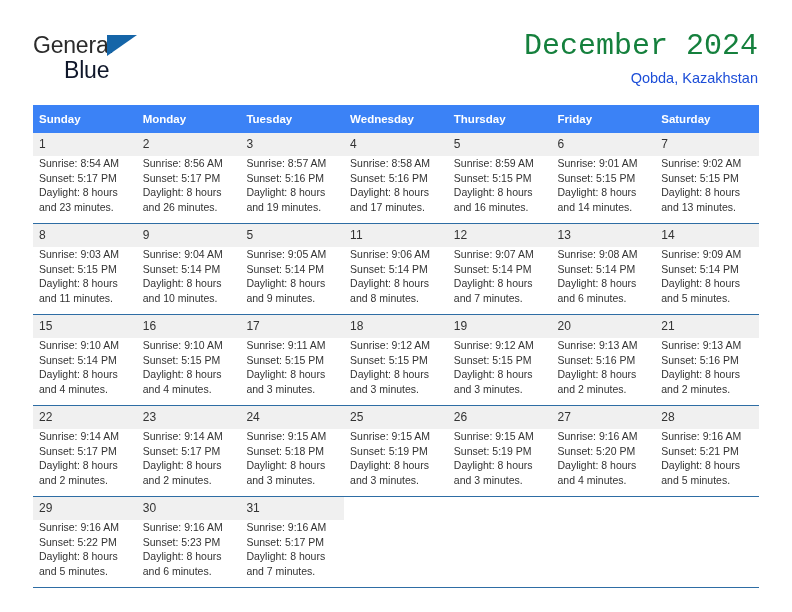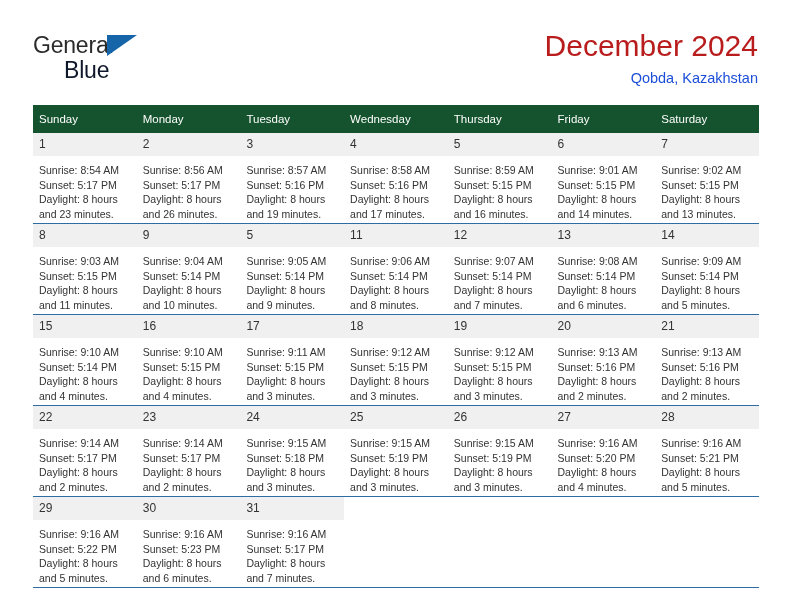--- a/index.html
+++ b/index.html
@@ -71,45 +71,46 @@
 
   .title-block {
     position: absolute;
     right: 34px;
     top: 28px;
     text-align: right;
   }
   .cal-title {
     font-size: 30px;
     font-weight: normal;
-    color: #b91c1c;
+    color: #15803d;
     line-height: 36px;
     white-space: nowrap;
+    font-family: Liberation Mono, monospace;
   }
   .cal-subtitle {
     font-size: 14.5px;
     color: #1d4ed8;
     line-height: 20px;
     margin-top: 4px;
     white-space: nowrap;
   }
 
   
   .calendar {
     position: absolute;
     left: 33px;
     top: 105px;
     width: 726px;
     border-collapse: collapse;
     table-layout: fixed;
   }
   .calendar th {
-    background: #14532d;
+    background: #3b82f6;
     color: #ffffff;
-    font-weight: normal;
+    font-weight: bold;
     font-size: 11.5px;
     text-align: left;
     padding: 5px 0 5px 6px;
     height: 18px;
     border: none;
   }
   .calendar td {
     vertical-align: top;
     padding: 0;
     border: none;
@@ -135,21 +136,21 @@
     box-sizing: content-box;
     line-height: 16px;
   }
   .daycell.empty .daynum {
     background: transparent;
   }
   .daycell.filled .daynum {
     background: #f0f0f0;
   }
   .info {
-    padding: 7px 4px 0 6px;
+    padding: 0 4px 0 6px;
     font-size: 10.5px;
     line-height: 14.5px;
     color: #333333;
   }
   .info div {
     white-space: nowrap;
   }
 </style>
 </head>
 <body>

